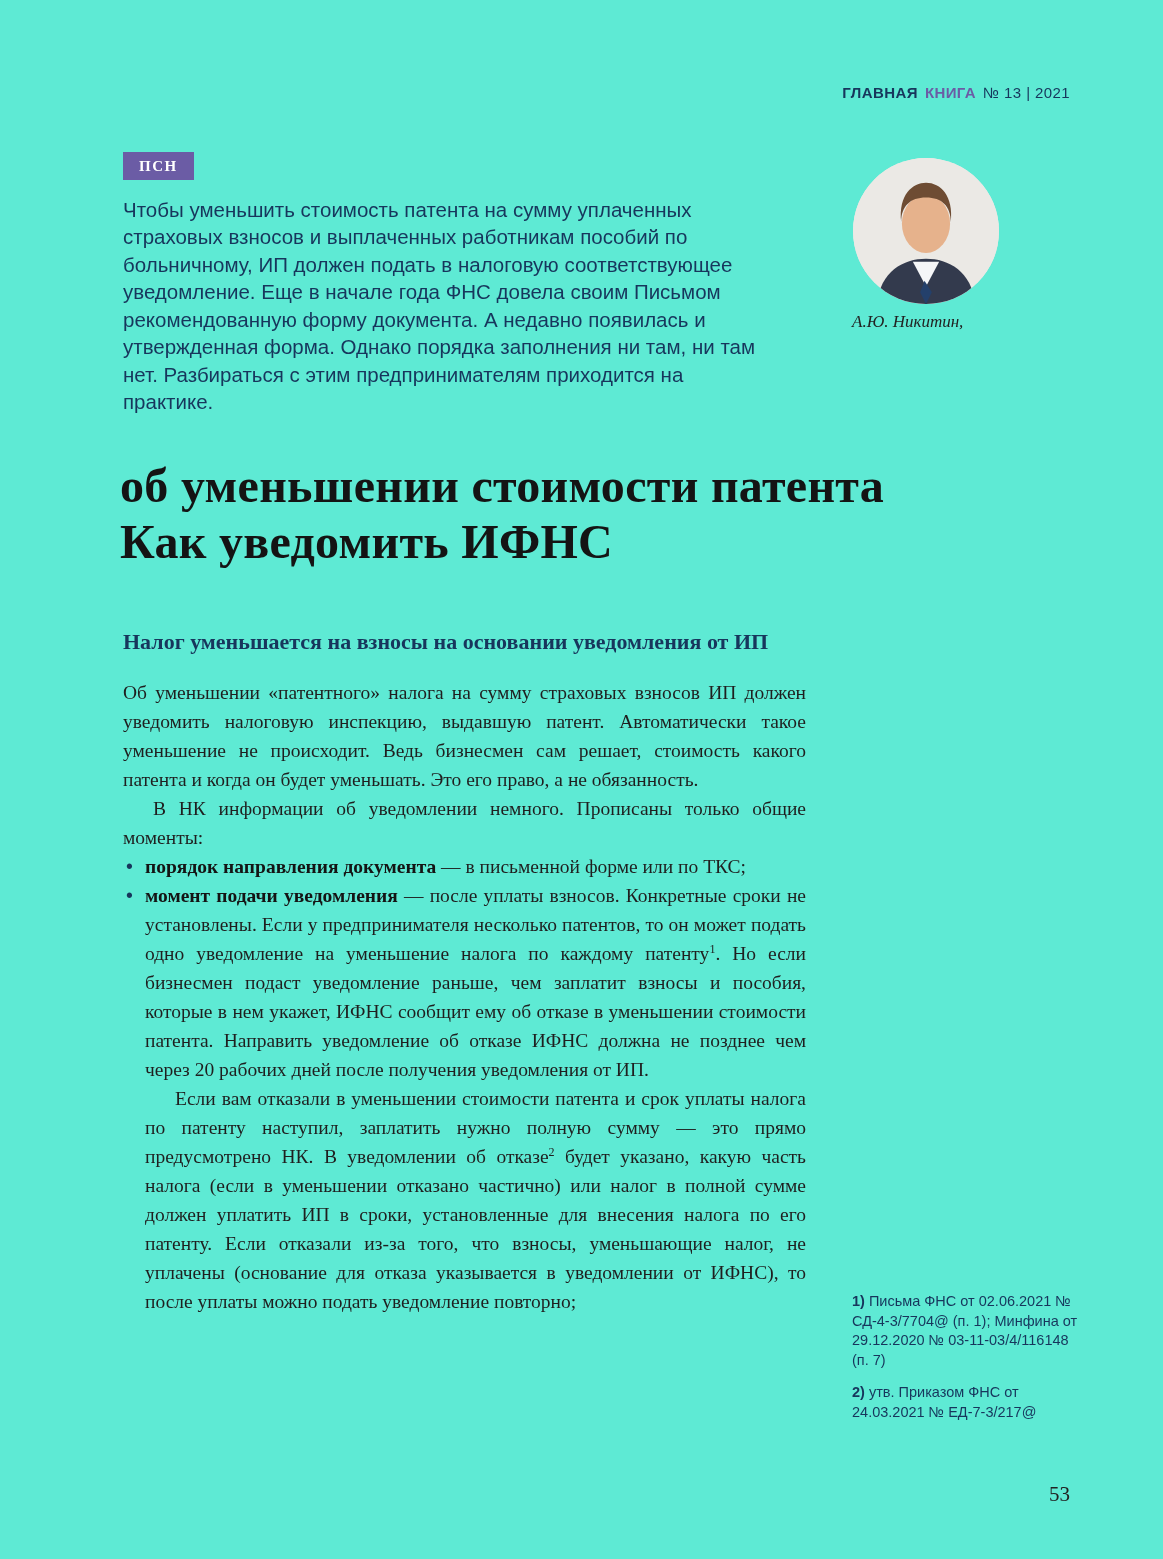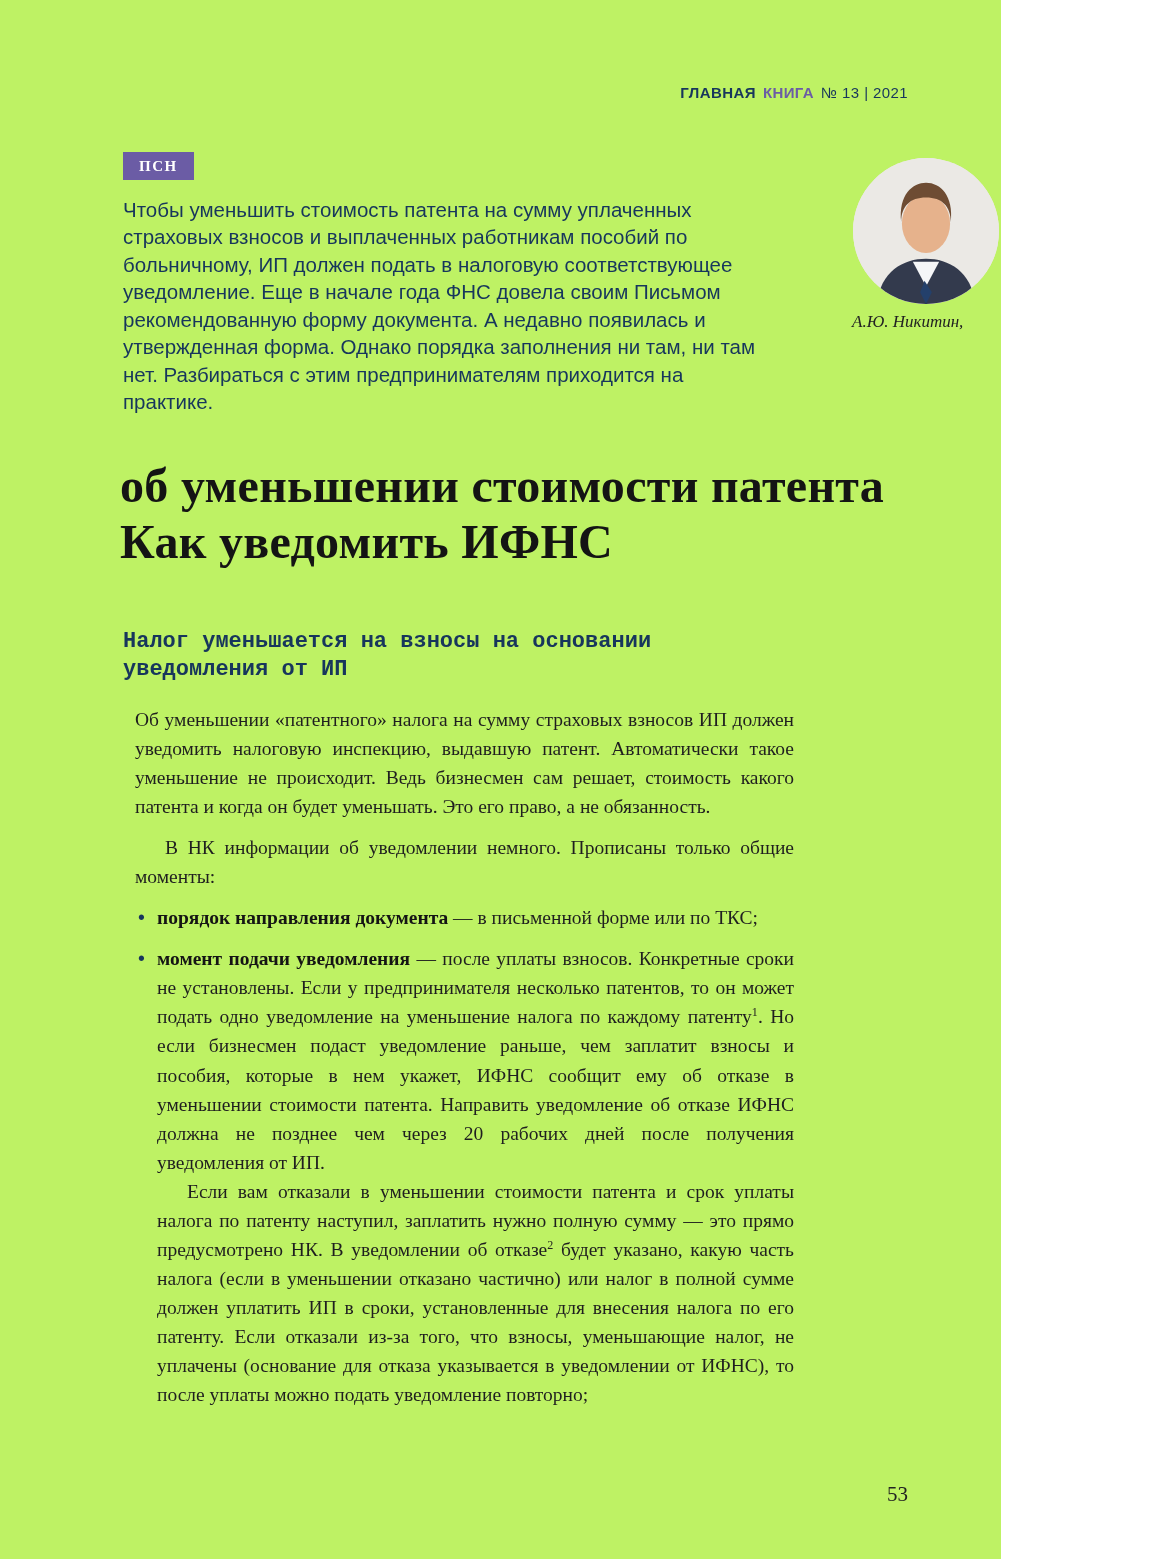--- a/index.html
+++ b/index.html
@@ -1,20 +1,20 @@
 <!DOCTYPE html>
 <html><head>
 <meta charset="utf-8">
 <style>
   html, body { margin: 0; padding: 0; background: #ffffff; }
   .page {
     position: relative;
-    width: 1001px;
+    width: 1163px;
     height: 1559px;
-    background: #bef264;
+    background: #5eead4;
     overflow: hidden;
     font-family: "Liberation Sans", sans-serif;
   }
 
   
   .mag-header {
     position: absolute;
     top: 84px;
     right: 93px;
     display: flex;
@@ -97,28 +97,28 @@
 
   
   .maincol {
     position: absolute;
     left: 123px;
     top: 628px;
     width: 683px;
   }
   .section-heading {
     margin: 0 0 22px 0;
-    font-family: Liberation Mono, monospace;
+    font-family: Liberation Serif, serif;
     font-weight: bold;
     font-size: 22px;
     line-height: 1.25;
     color: #17365C;
   }
   .maincol p, .maincol li {
-    margin: 12px;
+    margin: 0;
     font-family: "Liberation Serif", serif;
     font-size: 19.5px;
     line-height: 1.49;
     color: #1f1f1f;
     text-align: justify;
   }
   .indent { text-indent: 30px; }
   .maincol ul { list-style: none; margin: 0; padding: 0; }
   .maincol li { position: relative; padding-left: 22px; }
   .maincol li::before {
@@ -200,16 +200,24 @@
       <li>
         <b>порядок направления документа</b><span> — в письменной форме или по ТКС;</span>
       </li>
       <li>
         <p><b>момент подачи уведомления</b><span> — после уплаты взносов. Конкретные сроки не установлены. Если у предпринимателя несколько патентов, то он может подать одно уведомление на уменьшение налога по каждому патенту</span><sup>1</sup><span>. Но если бизнесмен подаст уведомление раньше, чем заплатит взносы и пособия, которые в нем укажет, ИФНС сообщит ему об отказе в уменьшении стоимости патента. Направить уведомление об отказе ИФНС должна не позднее чем через 20 рабочих дней после получения уведомления от ИП.</span></p>
         <p class="indent"><span>Если вам отказали в уменьшении стоимости патента и срок уплаты налога по патенту наступил, заплатить нужно полную сумму — это прямо предусмотрено НК. В уведомлении об отказе</span><sup>2</sup><span> будет указано, какую часть налога (если в уменьшении отказано частично) или налог в полной сумме должен уплатить ИП в сроки, установленные для внесения налога по его патенту. Если отказали из-за того, что взносы, уменьшающие налог, не уплачены (основание для отказа указывается в уведомлении от ИФНС), то после уплаты можно подать уведомление повторно;</span></p>
       </li>
     </ul>
   </div>
 
+  <div class="footnotes">
+    <div class="footnote">
+      <b>1)</b> <span>Письма ФНС от 02.06.2021 № СД-4-3/7704@ (п. 1); Минфина от 29.12.2020 № 03-11-03/4/116148 (п. 7)</span>
+    </div>
+    <div class="footnote">
+      <b>2)</b> <span>утв. Приказом ФНС от 24.03.2021 № ЕД-7-3/217@</span>
+    </div>
+  </div>
 
   <div class="page-number">53</div>
 
 </div>
 
 </body></html>

